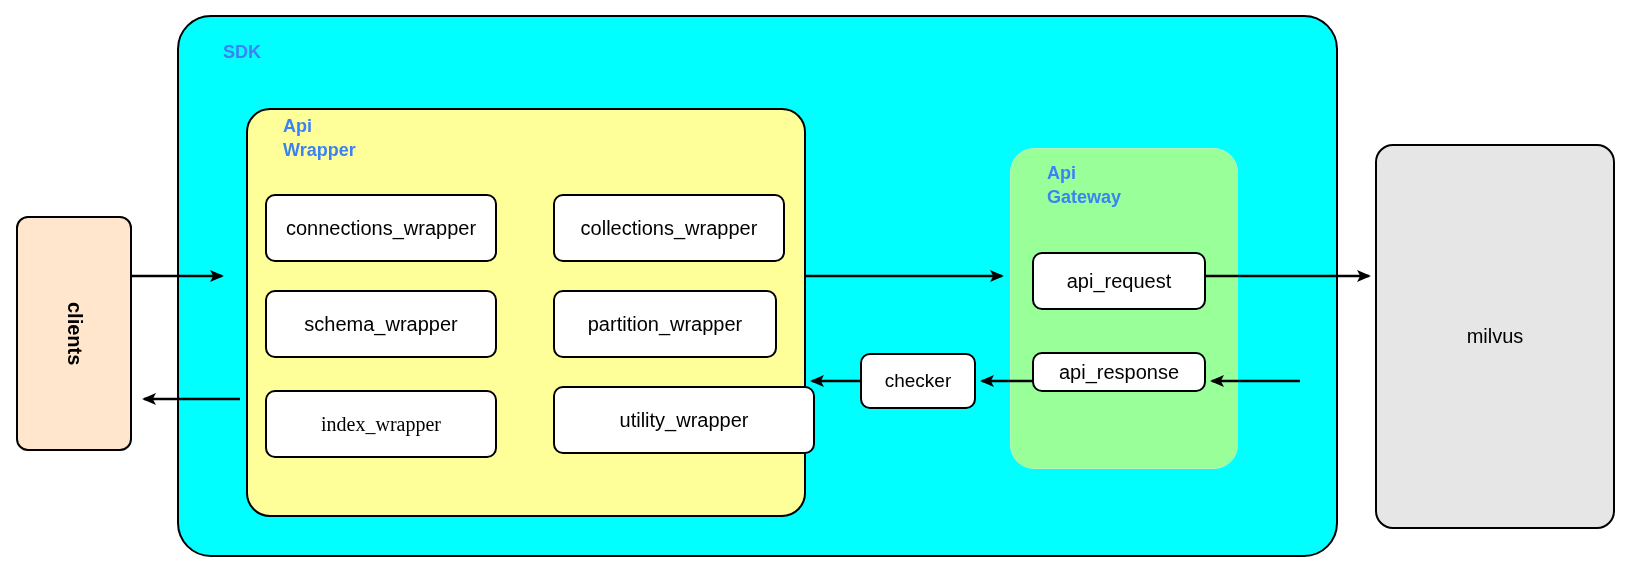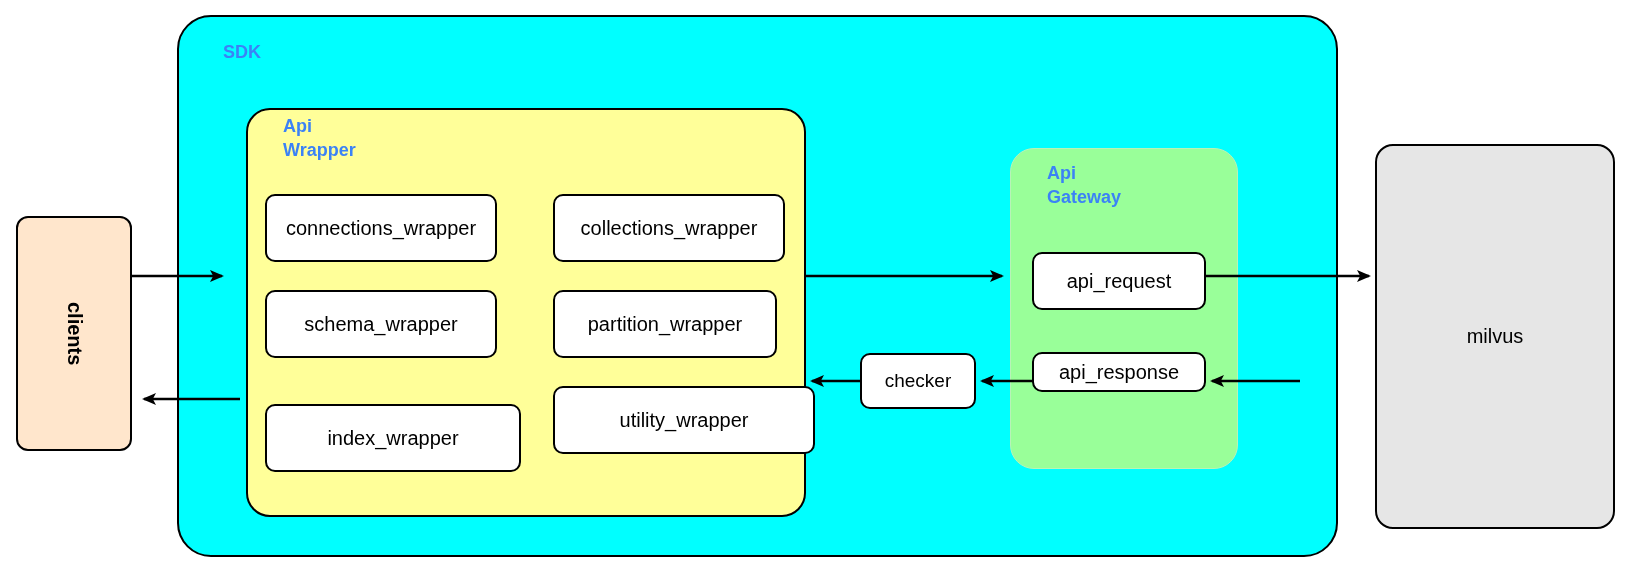--- a/index.html
+++ b/index.html
@@ -66,21 +66,21 @@
     font-size: 20px;
     color: #000000;
     text-align: center;
   }
   .node.small { font-size: 19px; }
   
   .n-connections { left: 265px; top: 194px; width: 232px; height: 68px; }
   .n-collections { left: 553px; top: 194px; width: 232px; height: 68px; }
   .n-schema      { left: 265px; top: 290px; width: 232px; height: 68px; }
   .n-partition   { left: 553px; top: 290px; width: 224px; height: 68px; }
-  .n-index       { left: 265px; top: 404px; width: 256px; height: 68px; }
+  .n-index       { left: 265px; top: 390px; width: 232px; height: 68px; font-family: Liberation Serif, serif; }
   .n-utility     { left: 553px; top: 386px; width: 262px; height: 68px; }
   
   .n-apireq  { left: 1032px; top: 252px; width: 174px; height: 58px; }
   .n-apires  { left: 1032px; top: 352px; width: 174px; height: 40px; }
   
   .n-checker { left: 860px; top: 353px; width: 116px; height: 56px; }
   
   .clients-box {
     left: 16px; top: 216px;
     width: 116px; height: 235px;

